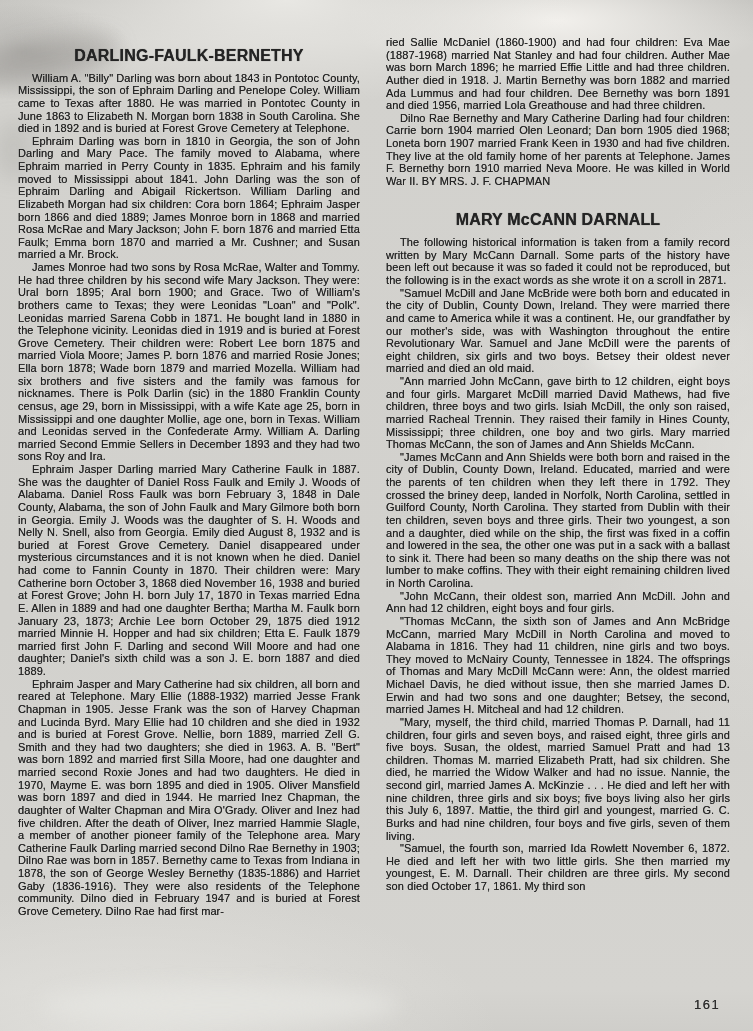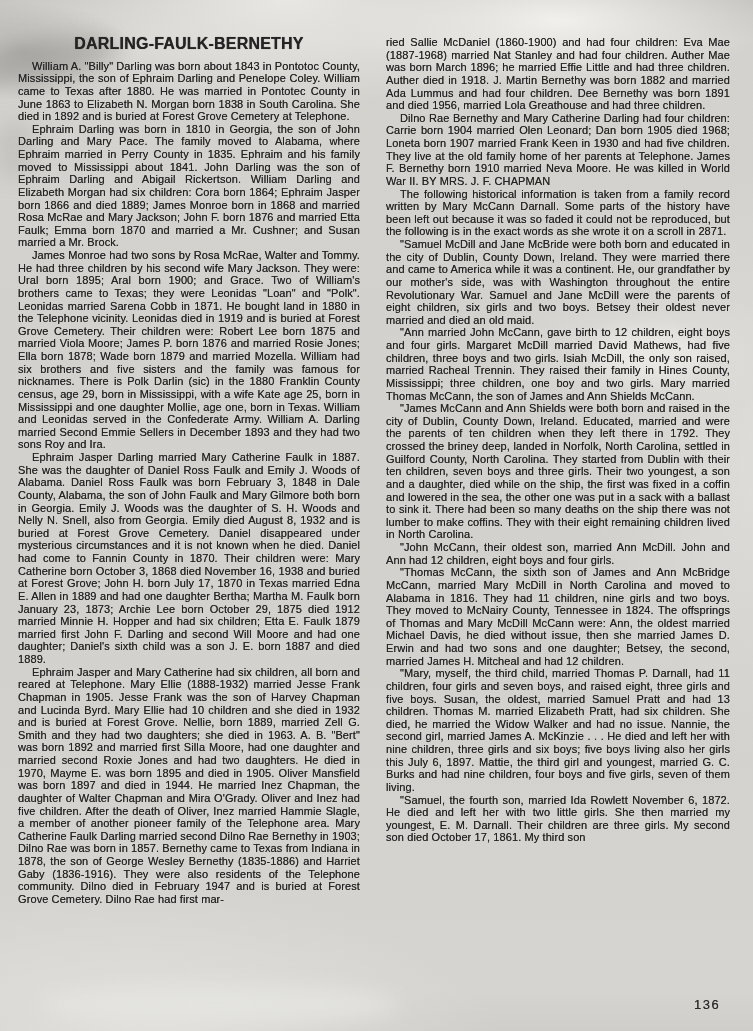--- a/index.html
+++ b/index.html
@@ -43,21 +43,21 @@
     text-shadow: 0 0 0.6px rgba(32,32,32,0.75);
   }
   .col-left  { left: 18px;  top: 38px; width: 342px; }
   .col-right { left: 386px; top: 36px; width: 344px; }
 
   h1.section-heading {
     font-size: 16px;
     font-weight: bold;
     text-align: center;
     letter-spacing: 0.2px;
-    margin: 0 0 9px 0;
+    margin: 12px 0 9px 0;
     text-shadow: 0 0 0.7px rgba(25,25,25,0.9);
   }
   h1.mid-heading {
     margin: 26px 0 10px 0;
   }
   p {
     margin: 0;
   }
   p.ind { text-indent: 14px; }
   p.noind { text-indent: 0; }
@@ -87,25 +87,26 @@
     <p class="ind">William A. "Billy" Darling was born about 1843 in Pontotoc County, Mississippi, the son of Ephraim Darling and Penelope Coley. William came to Texas after 1880. He was married in Pontotec County in June 1863 to Elizabeth N. Morgan born 1838 in South Carolina. She died in 1892 and is buried at Forest Grove Cemetery at Telephone.</p>
     <p class="ind">Ephraim Darling was born in 1810 in Georgia, the son of John Darling and Mary Pace. The family moved to Alabama, where Ephraim married in Perry County in 1835. Ephraim and his family moved to Mississippi about 1841. John Darling was the son of Ephraim Darling and Abigail Rickertson. William Darling and Elizabeth Morgan had six children: Cora born 1864; Ephraim Jasper born 1866 and died 1889; James Monroe born in 1868 and married Rosa McRae and Mary Jackson; John F. born 1876 and married Etta Faulk; Emma born 1870 and married a Mr. Cushner; and Susan married a Mr. Brock.</p>
     <p class="ind">James Monroe had two sons by Rosa McRae, Walter and Tommy. He had three children by his second wife Mary Jackson. They were: Ural born 1895; Aral born 1900; and Grace. Two of William's brothers came to Texas; they were Leonidas "Loan" and "Polk". Leonidas married Sarena Cobb in 1871. He bought land in 1880 in the Telephone vicinity. Leonidas died in 1919 and is buried at Forest Grove Cemetery. Their children were: Robert Lee born 1875 and married Viola Moore; James P. born 1876 and married Rosie Jones; Ella born 1878; Wade born 1879 and married Mozella. William had six brothers and five sisters and the family was famous for nicknames. There is Polk Darlin (sic) in the 1880 Franklin County census, age 29, born in Mississippi, with a wife Kate age 25, born in Mississippi and one daughter Mollie, age one, born in Texas. William and Leonidas served in the Confederate Army. William A. Darling married Second Emmie Sellers in December 1893 and they had two sons Roy and Ira.</p>
     <p class="ind">Ephraim Jasper Darling married Mary Catherine Faulk in 1887. She was the daughter of Daniel Ross Faulk and Emily J. Woods of Alabama. Daniel Ross Faulk was born February 3, 1848 in Dale County, Alabama, the son of John Faulk and Mary Gilmore both born in Georgia. Emily J. Woods was the daughter of S. H. Woods and Nelly N. Snell, also from Georgia. Emily died August 8, 1932 and is buried at Forest Grove Cemetery. Daniel disappeared under mysterious circumstances and it is not known when he died. Daniel had come to Fannin County in 1870. Their children were: Mary Catherine born October 3, 1868 died November 16, 1938 and buried at Forest Grove; John H. born July 17, 1870 in Texas married Edna E. Allen in 1889 and had one daughter Bertha; Martha M. Faulk born January 23, 1873; Archie Lee born October 29, 1875 died 1912 married Minnie H. Hopper and had six children; Etta E. Faulk 1879 married first John F. Darling and second Will Moore and had one daughter; Daniel's sixth child was a son J. E. born 1887 and died 1889.</p>
     <p class="ind">Ephraim Jasper and Mary Catherine had six children, all born and reared at Telephone. Mary Ellie (1888-1932) married Jesse Frank Chapman in 1905. Jesse Frank was the son of Harvey Chapman and Lucinda Byrd. Mary Ellie had 10 children and she died in 1932 and is buried at Forest Grove. Nellie, born 1889, married Zell G. Smith and they had two daughters; she died in 1963. A. B. "Bert" was born 1892 and married first Silla Moore, had one daughter and married second Roxie Jones and had two daughters. He died in 1970, Mayme E. was born 1895 and died in 1905. Oliver Mansfield was born 1897 and died in 1944. He married Inez Chapman, the daughter of Walter Chapman and Mira O'Grady. Oliver and Inez had five children. After the death of Oliver, Inez married Hammie Slagle, a member of another pioneer family of the Telephone area. Mary Catherine Faulk Darling married second Dilno Rae Bernethy in 1903; Dilno Rae was born in 1857. Bernethy came to Texas from Indiana in 1878, the son of George Wesley Bernethy (1835-1886) and Harriet Gaby (1836-1916). They were also residents of the Telephone community. Dilno died in February 1947 and is buried at Forest Grove Cemetery. Dilno Rae had first mar-</p>
   </div>
 
   <div class="col col-right">
     <p class="noind">ried Sallie McDaniel (1860-1900) and had four children: Eva Mae (1887-1968) married Nat Stanley and had four children. Auther Mae was born March 1896; he married Effie Little and had three children. Auther died in 1918. J. Martin Bernethy was born 1882 and married Ada Lummus and had four children. Dee Bernethy was born 1891 and died 1956, married Lola Greathouse and had three children.</p>
     <p class="ind">Dilno Rae Bernethy and Mary Catherine Darling had four children: Carrie born 1904 married Olen Leonard; Dan born 1905 died 1968; Loneta born 1907 married Frank Keen in 1930 and had five children. They live at the old family home of her parents at Telephone. James F. Bernethy born 1910 married Neva Moore. He was killed in World War II.  BY MRS. J. F. CHAPMAN</p>
+    <h1 class="section-heading mid-heading">MARY McCANN DARNALL</h1>
     <p class="ind">The following historical information is taken from a family record written by Mary McCann Darnall. Some parts of the history have been left out because it was so faded it could not be reproduced, but the following is in the exact words as she wrote it on a scroll in 2871.</p>
     <p class="ind">"Samuel McDill and Jane McBride were both born and educated in the city of Dublin, County Down, Ireland. They were married there and came to America while it was a continent. He, our grandfather by our mother's side, was with Washington throughout the entire Revolutionary War. Samuel and Jane McDill were the parents of eight children, six girls and two boys. Betsey their oldest never married and died an old maid.</p>
     <p class="ind">"Ann married John McCann, gave birth to 12 children, eight boys and four girls. Margaret McDill married David Mathews, had five children, three boys and two girls. Isiah McDill, the only son raised, married Racheal Trennin. They raised their family in Hines County, Mississippi; three children, one boy and two girls. Mary married Thomas McCann, the son of James and Ann Shields McCann.</p>
     <p class="ind">"James McCann and Ann Shields were both born and raised in the city of Dublin, County Down, Ireland. Educated, married and were the parents of ten children when they left there in 1792. They crossed the briney deep, landed in Norfolk, North Carolina, settled in Guilford County, North Carolina. They started from Dublin with their ten children, seven boys and three girls. Their two youngest, a son and a daughter, died while on the ship, the first was fixed in a coffin and lowered in the sea, the other one was put in a sack with a ballast to sink it. There had been so many deaths on the ship there was not lumber to make coffins. They with their eight remaining children lived in North Carolina.</p>
     <p class="ind">"John McCann, their oldest son, married Ann McDill. John and Ann had 12 children, eight boys and four girls.</p>
     <p class="ind">"Thomas McCann, the sixth son of James and Ann McBridge McCann, married Mary McDill in North Carolina and moved to Alabama in 1816. They had 11 children, nine girls and two boys. They moved to McNairy County, Tennessee in 1824. The offsprings of Thomas and Mary McDill McCann were: Ann, the oldest married Michael Davis, he died without issue, then she married James D. Erwin and had two sons and one daughter; Betsey, the second, married James H. Mitcheal and had 12 children.</p>
     <p class="ind">"Mary, myself, the third child, married Thomas P. Darnall, had 11 children, four girls and seven boys, and raised eight, three girls and five boys. Susan, the oldest, married Samuel Pratt and had 13 children. Thomas M. married Elizabeth Pratt, had six children. She died, he married the Widow Walker and had no issue. Nannie, the second girl, married James A. McKinzie . . . He died and left her with nine children, three girls and six boys; five boys living also her girls this July 6, 1897. Mattie, the third girl and youngest, married G. C. Burks and had nine children, four boys and five girls, seven of them living.</p>
     <p class="ind">"Samuel, the fourth son, married Ida Rowlett November 6, 1872. He died and left her with two little girls. She then married my youngest, E. M. Darnall. Their children are three girls. My second son died October 17, 1861. My third son</p>
   </div>
 
-  <div class="pageno">136</div>
+  <div class="pageno">161</div>
 
 </div>
 
 </body></html>

